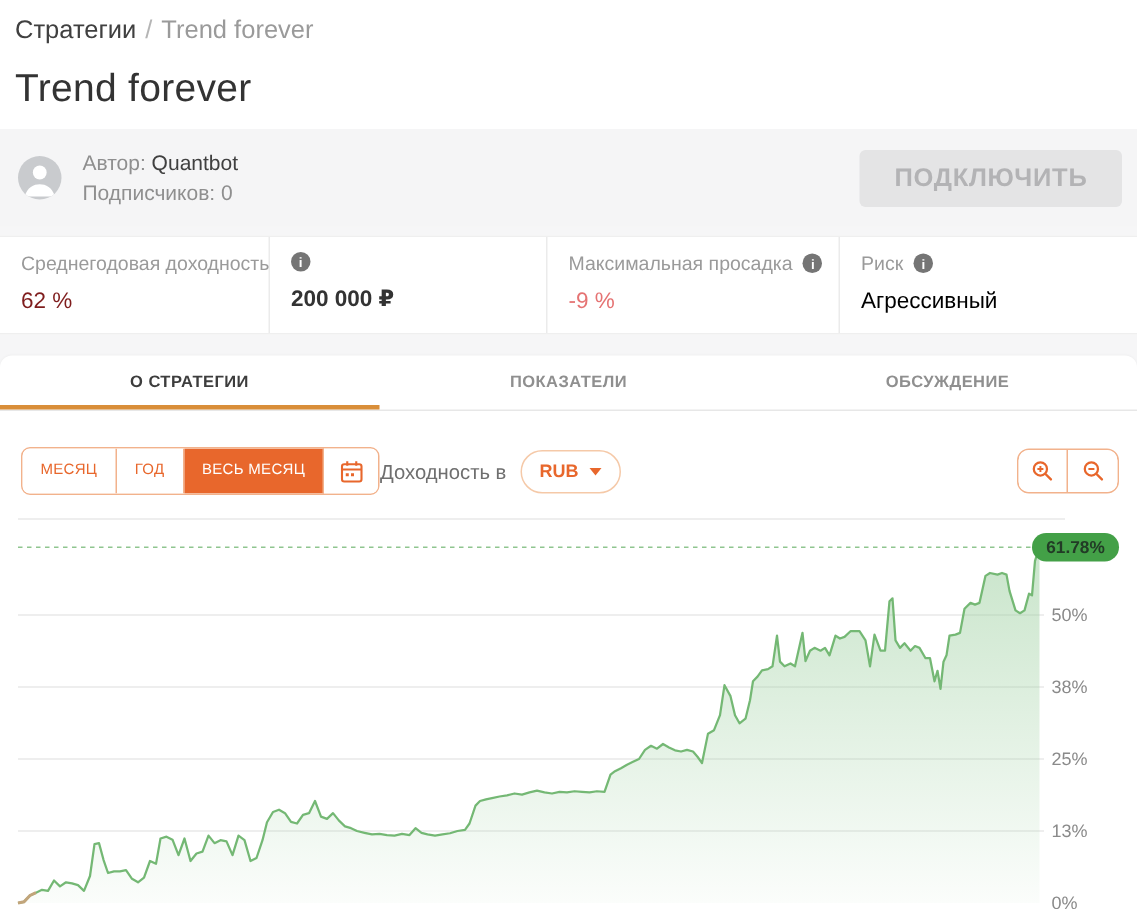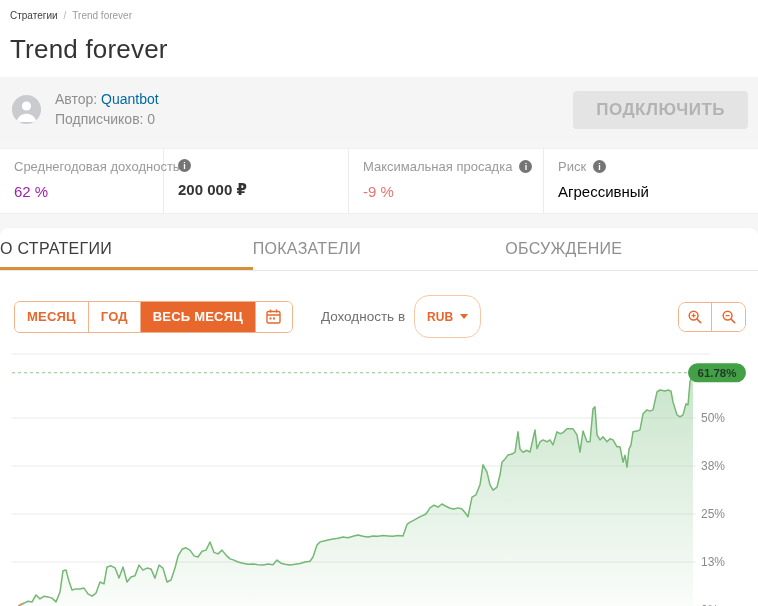--- a/index.html
+++ b/index.html
@@ -3,57 +3,57 @@
 <meta charset="utf-8">
 <style>
   html,body{margin:0;padding:0}
   body{
     width:758px;height:606px;overflow:hidden;
     background:#f6f6f7;color:#333;
     font-family:"Liberation Sans","DejaVu Sans",sans-serif;
     position:relative;
   }
   .top{background:#fff;padding:10px 10px 12px}
-  .breadcrumb{font-size:10px;color:#9a9a9a}
+  .breadcrumb{font-size:17px;color:#9a9a9a}
   .breadcrumb .root{color:#404040;cursor:pointer}
   .breadcrumb .sep{margin:0 6px;color:#b5b5b5}
   h1.page-title{font-size:26px;font-weight:500;margin:13px 0 0;color:#333;letter-spacing:.2px}
 
   .author-bar{display:flex;align-items:center;background:#f5f5f6;padding:13px 10px;}
   .avatar{width:29px;height:29px;border-radius:50%;background:#c9cbce;overflow:hidden;flex:0 0 auto;margin-left:2px}
   .author-info{margin-left:14px;font-size:14px;color:#8f8f8f;line-height:1.4}
-  .author-name{color:#0369a1;cursor:pointer}
+  .author-name{color:#404040;cursor:pointer}
   .connect-btn{
     margin-left:auto;background:#e4e4e5;color:#b3b3b5;border:none;border-radius:4px;
     padding:9px 23px;font-size:17px;font-weight:bold;letter-spacing:.5px;
     font-family:inherit;cursor:default;
   }
 
   .stats-card{display:flex;background:#fff;margin-top:6px;border-top:1px solid #efefef;border-bottom:1px solid #efefef}
   .stat-col{padding:10px 0 13px 14px;border-right:1px solid #ebebeb;box-sizing:border-box}
   .stat-col:last-child{border-right:none}
   .stat-label{font-size:13px;color:#9a9a9a;display:flex;align-items:center;gap:7px;white-space:nowrap}
   .info-dot{width:13px;height:13px;border-radius:50%;background:#757575;color:#fff;font-size:9px;font-weight:bold;
     display:inline-flex;align-items:center;justify-content:center;cursor:pointer;flex:0 0 auto}
   .stat-value{font-size:15px;margin-top:9px;color:#333}
 
   .main-card{background:#fff;margin-top:14px;border-radius:8px 8px 0 0;height:420px;box-shadow:0 0 2px rgba(0,0,0,.04)}
   .tabs{display:flex;border-bottom:1px solid #e7e7e7}
-  .tab{flex:1;text-align:left;padding:12px 0 9px;font-size:16px;font-weight:normal;letter-spacing:.3px;
+  .tab{flex:1;text-align:center;padding:12px 0 9px;font-size:11px;font-weight:bold;letter-spacing:.3px;
     color:#8f8f8f;cursor:pointer;border-bottom:3px solid transparent}
   .tab.active{color:#3d3d3d;border-bottom-color:#D98E39}
 
   .controls{display:flex;align-items:center;padding:24px 12px 0 14px}
   .period-group{display:flex;border:1px solid #F2B28C;border-radius:6px;overflow:hidden;background:#fff}
-  .pbtn{padding:0 12px;height:30px;line-height:30px;font-size:13px;font-weight:bold;letter-spacing:.2px;
+  .pbtn{padding:0 12px;height:30px;line-height:30px;font-size:10px;font-weight:normal;letter-spacing:.2px;
     color:#E8672C;border:none;background:#fff;border-right:1px solid #F2B28C;cursor:pointer;font-family:inherit}
   .pbtn.active{background:#E8672C;color:#fff}
   .cal-btn{width:36px;height:30px;display:flex;align-items:center;justify-content:center;background:#fff;border:none;cursor:pointer}
-  .currency{display:flex;align-items:center;margin-left:28px;font-size:13.5px;color:#6f6f6f;gap:9px}
-  .currency-select{display:flex;align-items:center;gap:7px;border:1px solid #F5C9A8;border-radius:15px;height:43px;
+  .currency{display:flex;align-items:center;font-size:13.5px;color:#6f6f6f;gap:9px}
+  .currency-select{display:flex;align-items:center;gap:7px;border:1px solid #F5C9A8;border-radius:15px;height:29px;
     padding:0 12px;color:#E8672C;font-weight:bold;font-size:12px;background:#fff;cursor:pointer;font-family:inherit}
   .caret{width:0;height:0;border-left:4px solid transparent;border-right:4px solid transparent;border-top:5px solid #E8672C}
   .zoom-group{margin-left:auto;display:flex;border:1px solid #F2B28C;border-radius:8px;overflow:hidden}
   .zbtn{width:33px;height:28px;display:flex;align-items:center;justify-content:center;background:#fff;border:none;cursor:pointer}
   .zbtn.first{border-right:1px solid #F2B28C}
 
   #chart-svg{display:block;margin:10px 10px 0}
   svg text{font-family:"Liberation Sans","DejaVu Sans",sans-serif}
 </style>
 </head>
@@ -82,25 +82,25 @@
       </div>
       <div>
         <span>Подписчиков:</span>
         <span>0</span>
       </div>
     </div>
     <button class="connect-btn" disabled="">ПОДКЛЮЧИТЬ</button>
   </div>
 
   <div class="stats-card" id="stats-card">
-      <div class="stat-col" style="width: 164px;">
+      <div class="stat-col" style="width: 180px;">
         <div class="stat-label">
           <span>Среднегодовая доходность</span>
         </div>
-        <div class="stat-value" style="color: #a21caf;">62 %</div>
+        <div class="stat-value" style="color: #7f1d1d;">62 %</div>
       </div>
       <div class="stat-col" style="width: 185px;">
         <div class="stat-label">
           <span class="info-dot">i</span>
         </div>
         <div class="stat-value" style="color: rgb(51, 51, 51); font-weight: bold;">200 000 ₽</div>
       </div>
       <div class="stat-col" style="width: 195px;">
         <div class="stat-label">
           <span>Максимальная просадка</span>

